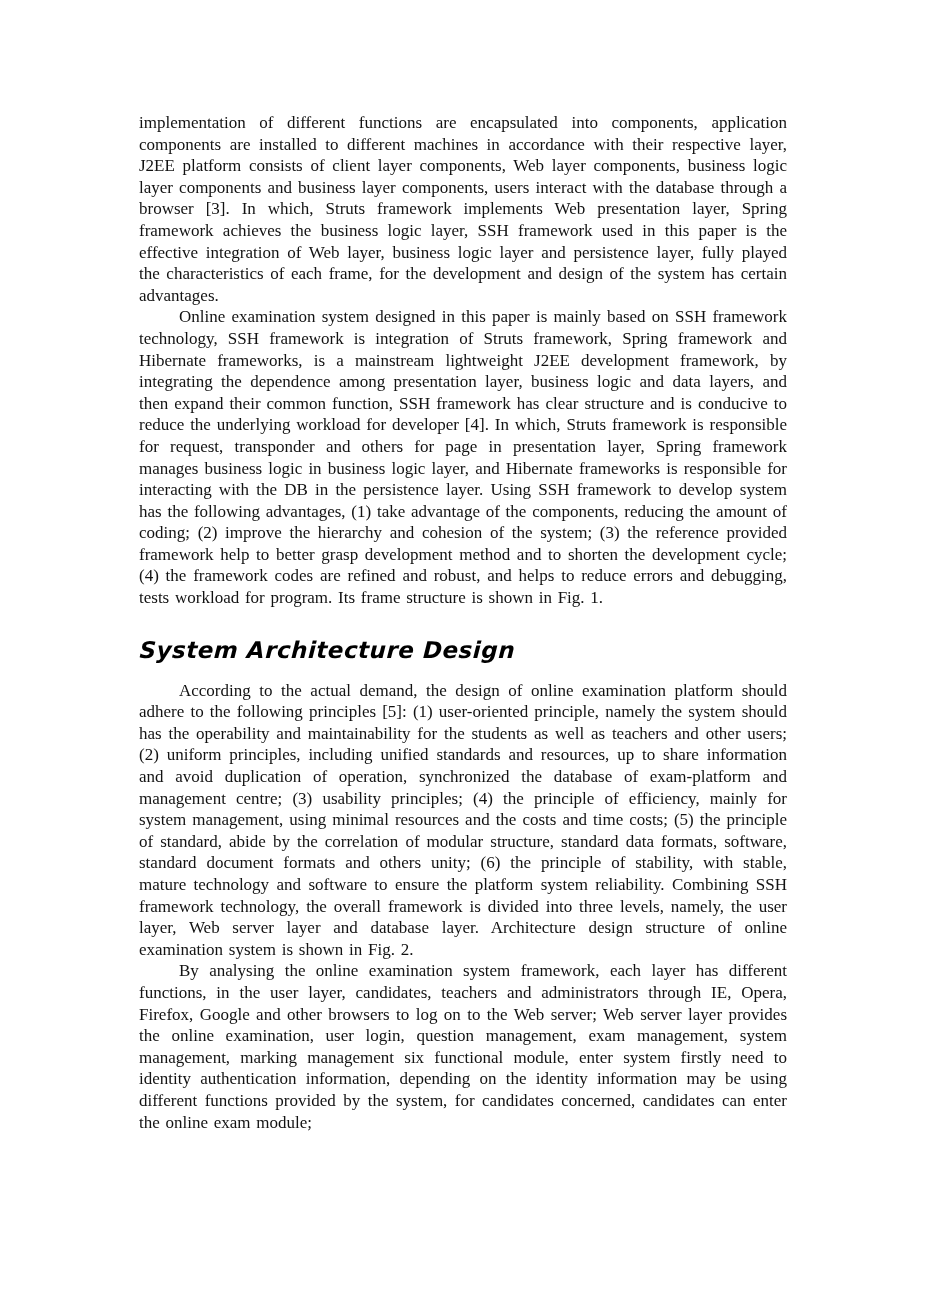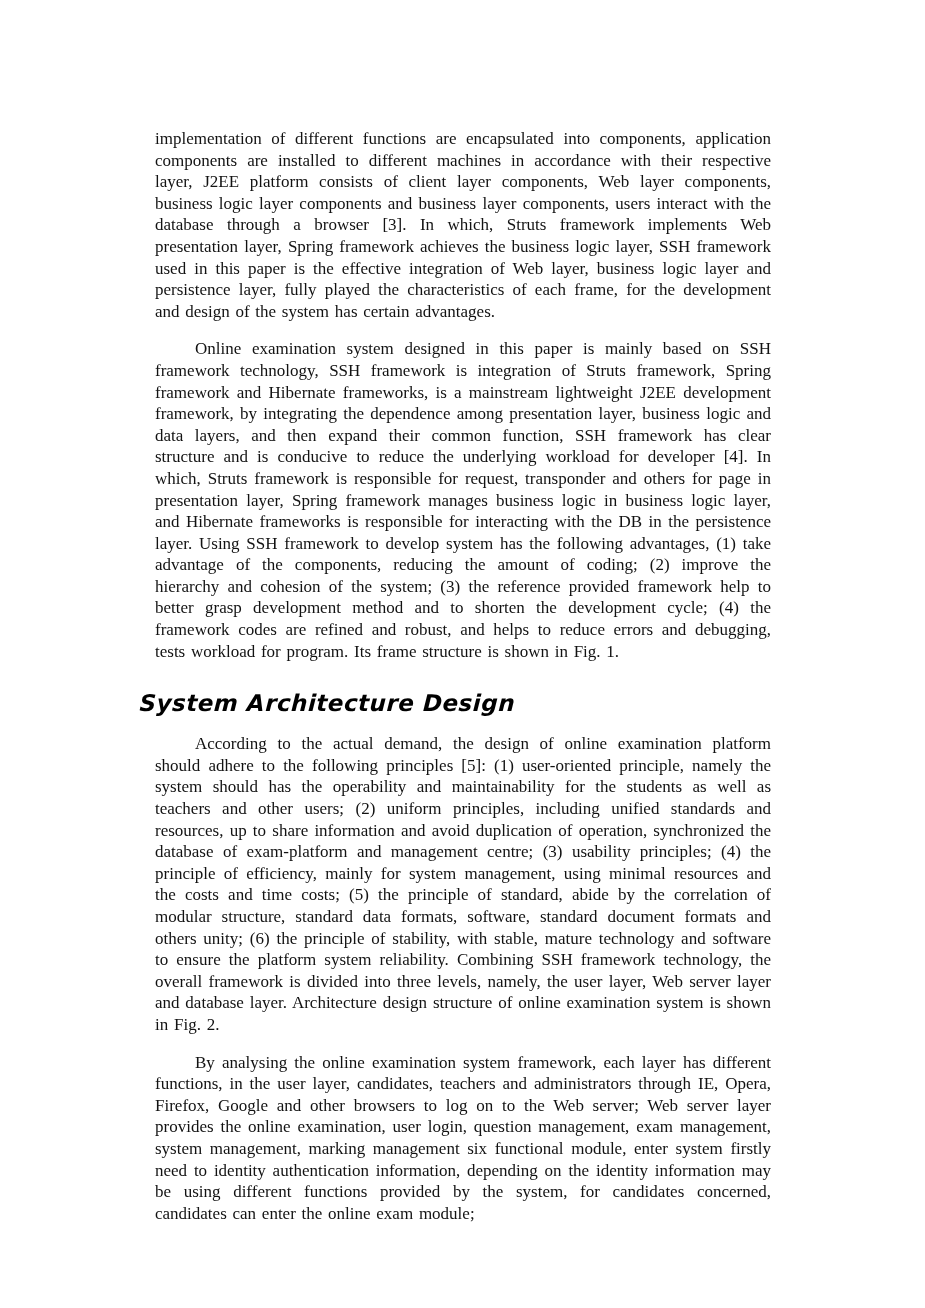--- a/index.html
+++ b/index.html
@@ -19,21 +19,21 @@
     height: 1308px;
     padding: 112px 138px 0 139px;
     background: #ffffff;
   }
   .body-text {
     font-family: "Liberation Serif", serif;
     font-size: 17px;
     line-height: 21.6px;
     color: #121212;
     text-align: justify;
-    margin: 16px;
+    margin: 0;
     word-spacing: 1.5px;
   }
   .indent {
     text-indent: 40px;
   }
   .section-heading {
     font-family: "DejaVu Sans", sans-serif;
     font-style: italic;
     font-weight: bold;
     font-size: 23px;

